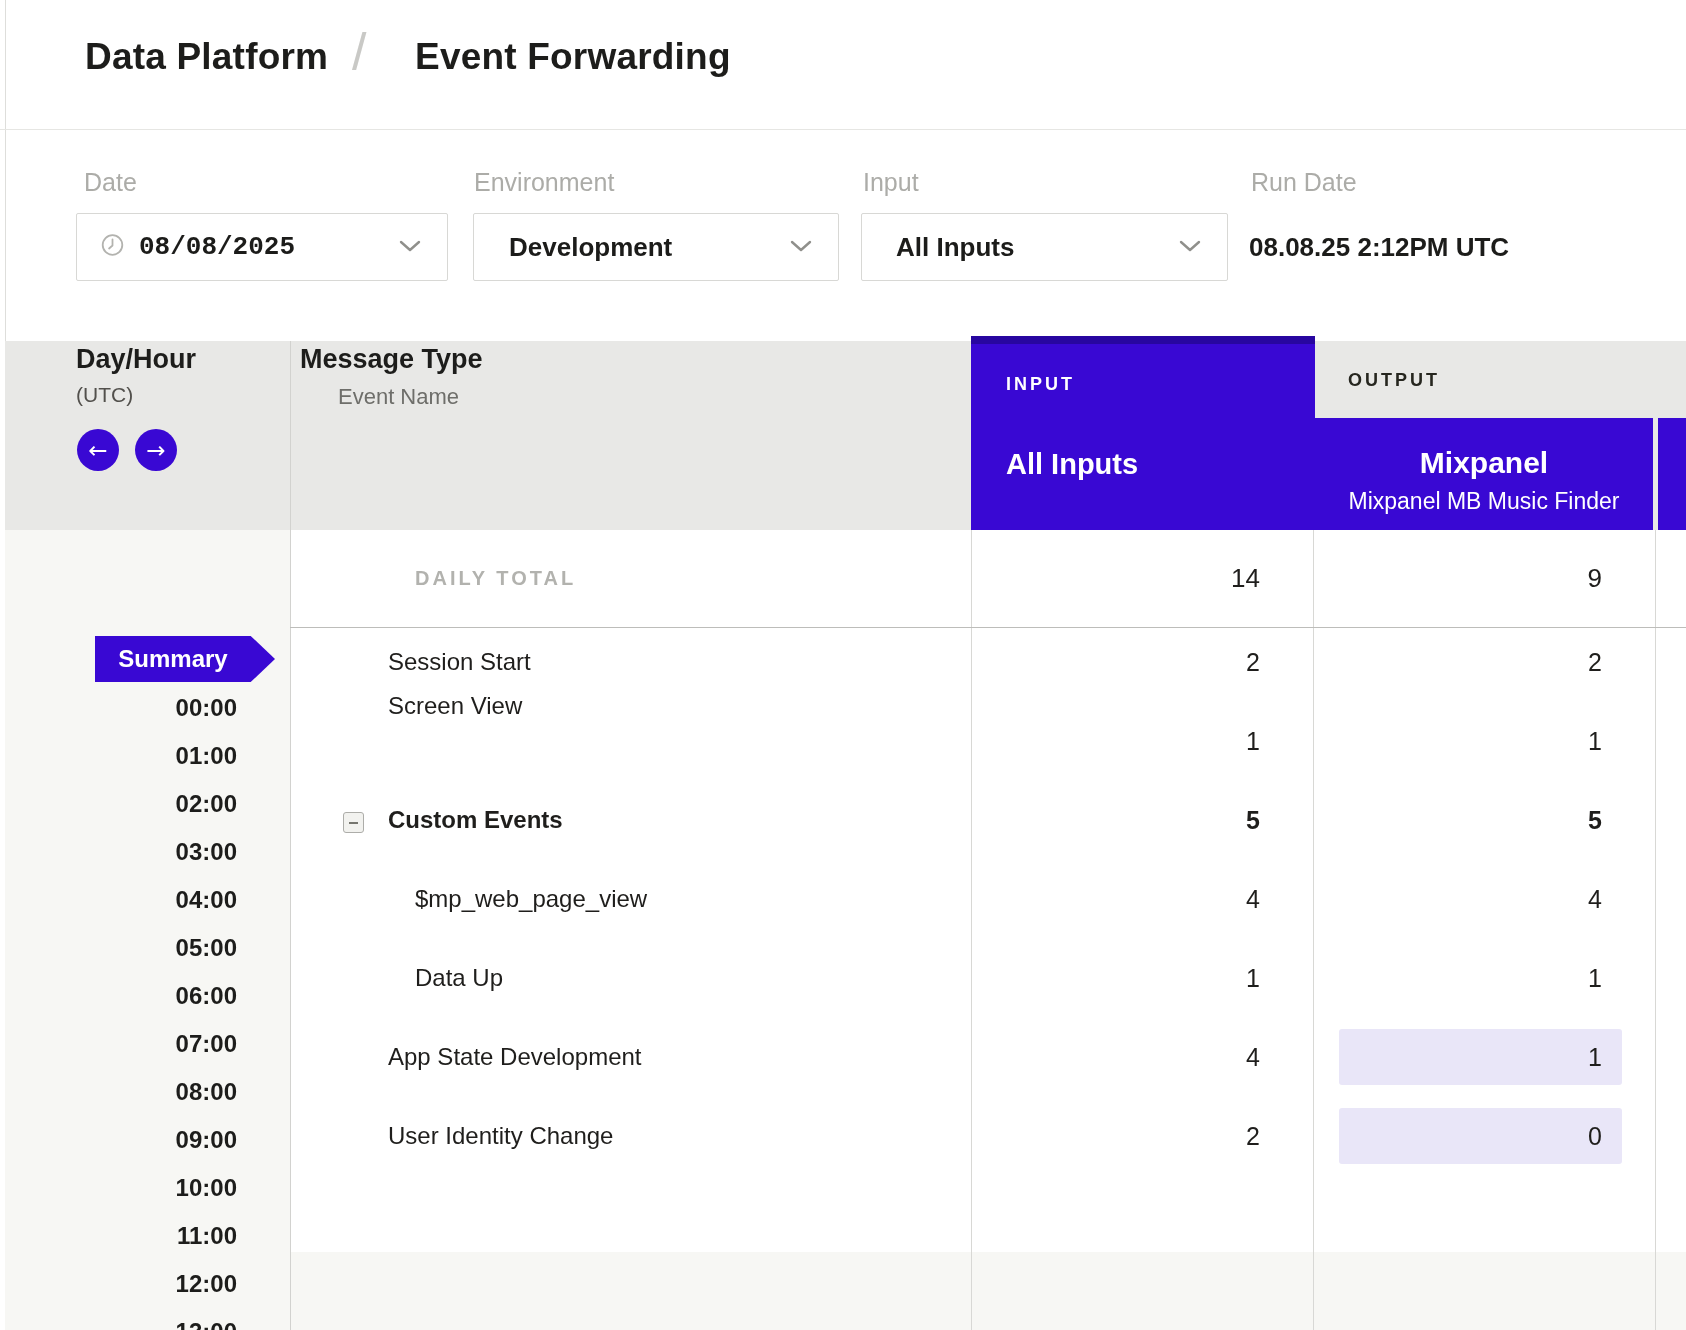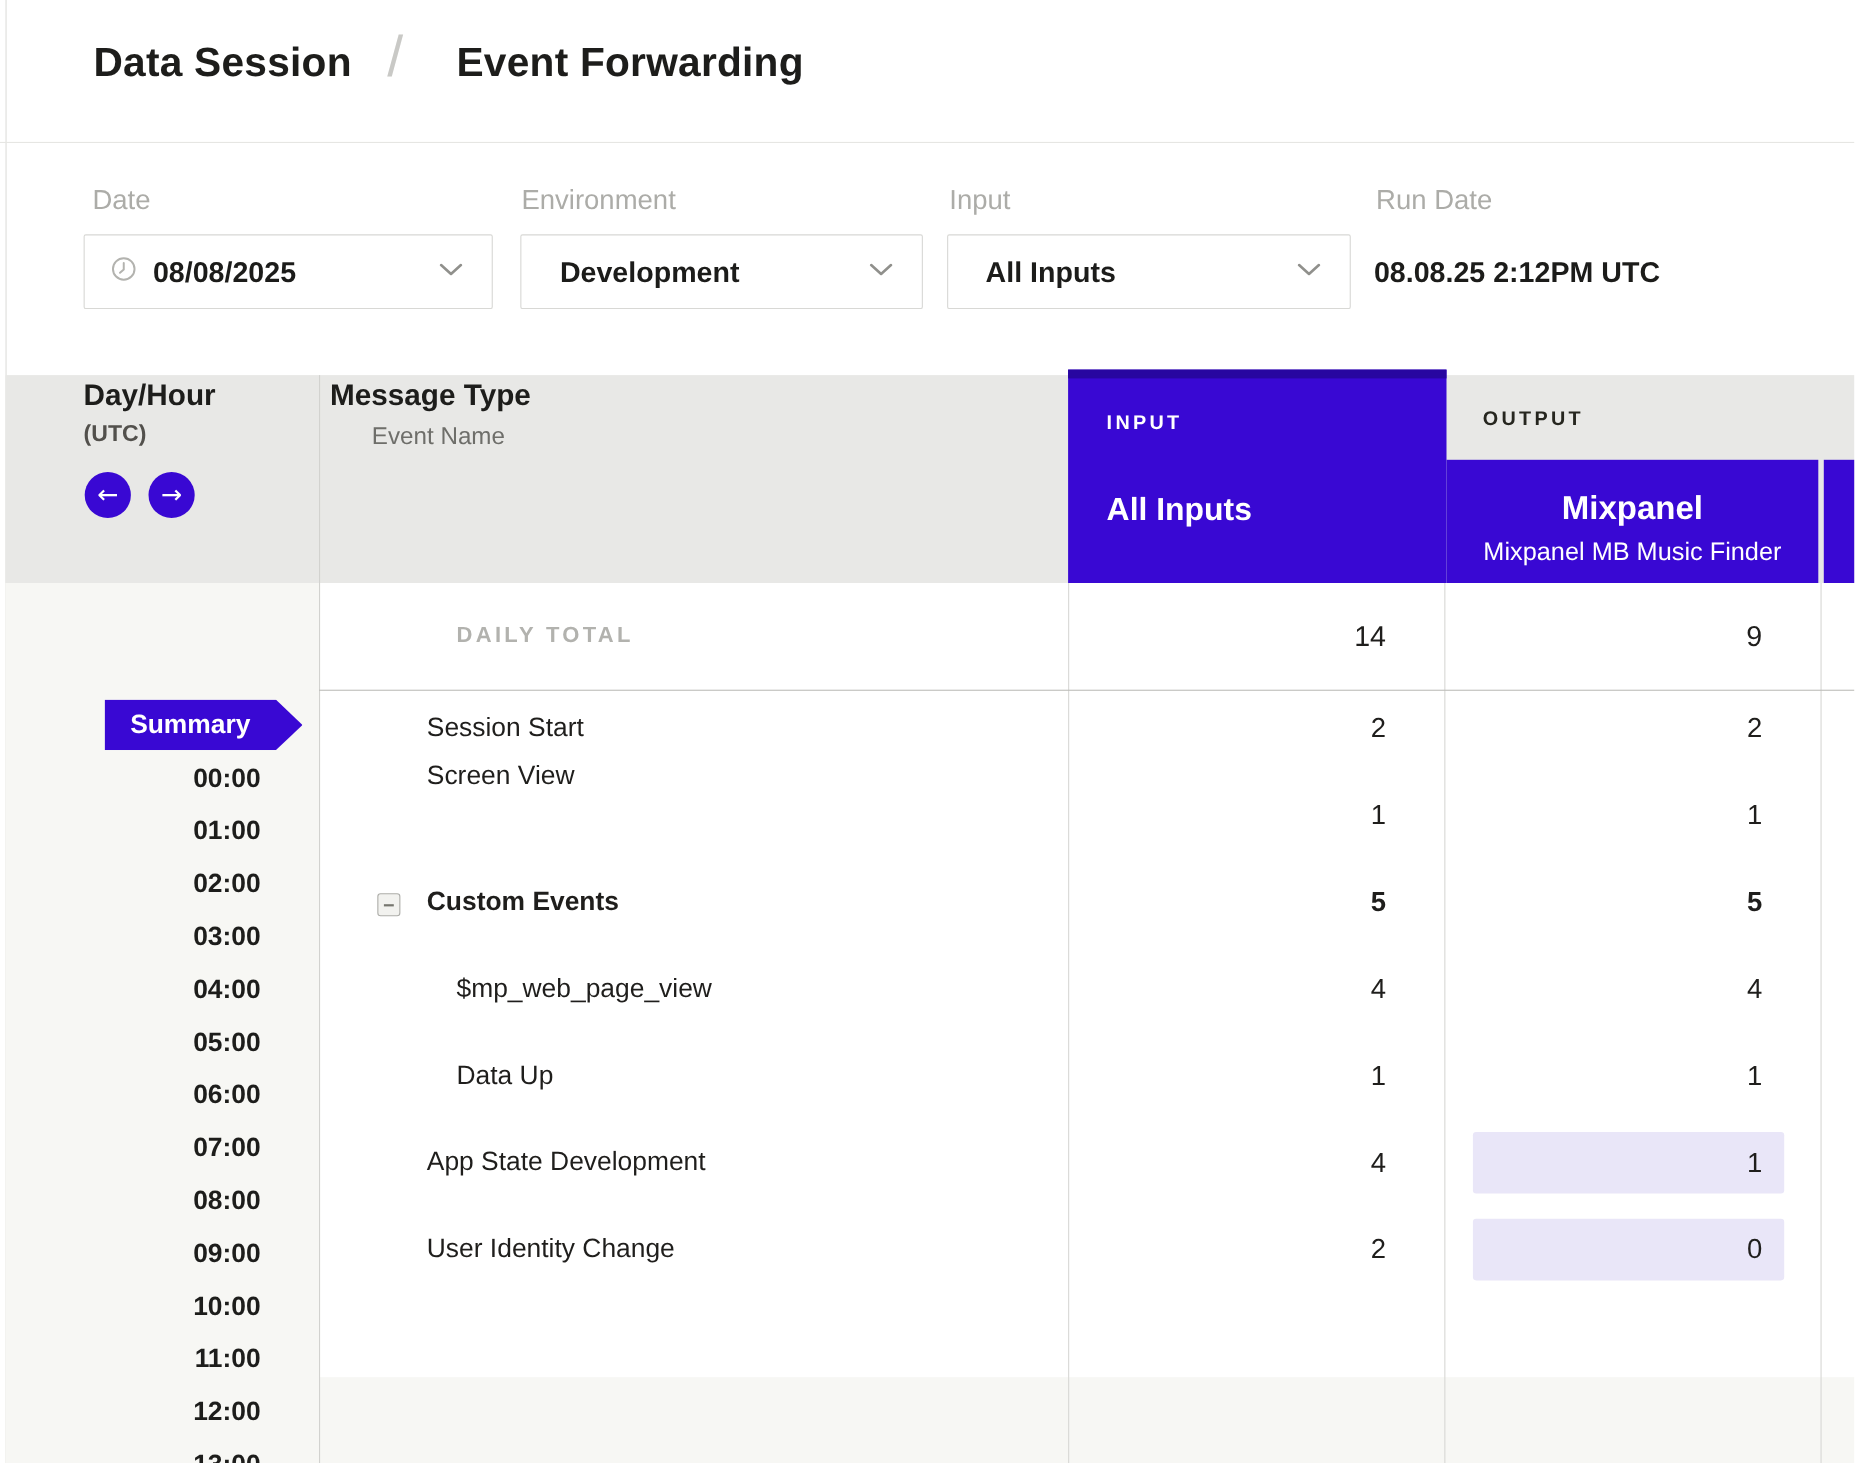--- a/index.html
+++ b/index.html
@@ -19,21 +19,21 @@
   .flabel{top:168px;font-size:25px;color:#acaca8;}
   .fbox{top:213px;height:68px;background:#fff;border:1px solid #d8d8d5;border-radius:2px;
         display:flex;align-items:center;box-sizing:border-box;cursor:pointer;}
   .fvalue{font-size:26px;font-weight:700;color:#1c1c1a;}
   .chev{position:absolute;right:26px;top:50%;transform:translateY(-50%);}
   #run-date-value{left:1249px;top:213px;height:68px;display:flex;align-items:center;
         font-size:26px;font-weight:700;color:#1c1c1a;}
   
   #header-band{left:5px;top:341px;width:1681px;height:189px;background:#e8e8e6;}
   #day-hour-title{left:76px;top:344px;font-size:27px;font-weight:700;}
-  #day-hour-sub{left:76px;top:383px;font-size:21px;color:#52504c;font-weight:bold;}
+  #day-hour-sub{left:76px;top:383px;font-size:21px;color:#52504c;}
   .nav-circle{top:429px;width:42px;height:42px;border-radius:50%;background:#3908d3;
         display:flex;align-items:center;justify-content:center;cursor:pointer;}
   .nav-circle span{color:#fff;font-size:23px;font-family:"DejaVu Sans",sans-serif;line-height:1;}
   #msg-type-title{left:300px;top:344px;font-size:27px;font-weight:700;}
   #msg-type-sub{left:338px;top:384px;font-size:22px;color:#6e6e6a;}
   #input-block{left:971px;top:336px;width:344px;height:194px;background:#3908d3;
         border-top:8px solid #2806a0;box-sizing:border-box;}
   #input-header{position:absolute;left:35px;top:30px;color:#fff;font-size:18px;font-weight:700;letter-spacing:3px;}
   #input-title{position:absolute;left:35px;top:104px;color:#fff;font-size:29px;font-weight:700;}
   #output-header{left:1348px;top:370px;font-size:18px;font-weight:700;letter-spacing:3px;color:#26261f;}
@@ -75,34 +75,34 @@
   .hour{left:60px;width:177px;height:30px;display:flex;align-items:center;justify-content:flex-end;
         font-size:24px;font-weight:700;color:#1d1d1b;cursor:pointer;}
 </style>
 </head>
 <body>
 
 <div id="page">
 
   <div class="abs" id="left-edge"></div>
 
-  <div class="abs" id="crumb-section">Data Session</div>
+  <div class="abs" id="crumb-section">Data Platform</div>
   <div class="abs" id="crumb-sep">/</div>
   <div class="abs" id="crumb-page">Event Forwarding</div>
   <div class="abs" id="crumb-divider"></div>
 
   <div class="abs flabel" style="left:84px;">Date</div>
   <div class="abs fbox" style="left:76px;width:372px;">
     <span class="abs" style="left:24px;top:50%;transform:translateY(-50%);">
       <svg width="23" height="23" viewBox="0 0 23 23">
           <circle cx="11.5" cy="11.5" r="9.8" fill="none" stroke="#b3b3af" stroke-width="1.8"></circle>
           <path d="M11.5 6 v6 l-3.4 3" fill="none" stroke="#b3b3af" stroke-width="1.8" stroke-linecap="round" stroke-linejoin="round"></path>
         </svg>
     </span>
-    <span class="fvalue" style="margin-left:62px;">08/08/2025</span>
+    <span class="fvalue" style="margin-left:62px;font-family:Liberation Mono, monospace;">08/08/2025</span>
     <span class="chev">
       <svg width="22" height="12" viewBox="0 0 22 12">
           <polyline points="2,2 11,10 20,2" fill="none" stroke="#90908c" stroke-width="2.4" stroke-linecap="round" stroke-linejoin="round"></polyline>
         </svg>
     </span>
   </div>
 
   <div class="abs flabel" style="left:474px;">Environment</div>
   <div class="abs fbox" style="left:473px;width:366px;">
     <span class="fvalue" style="margin-left:35px;">Development</span>

